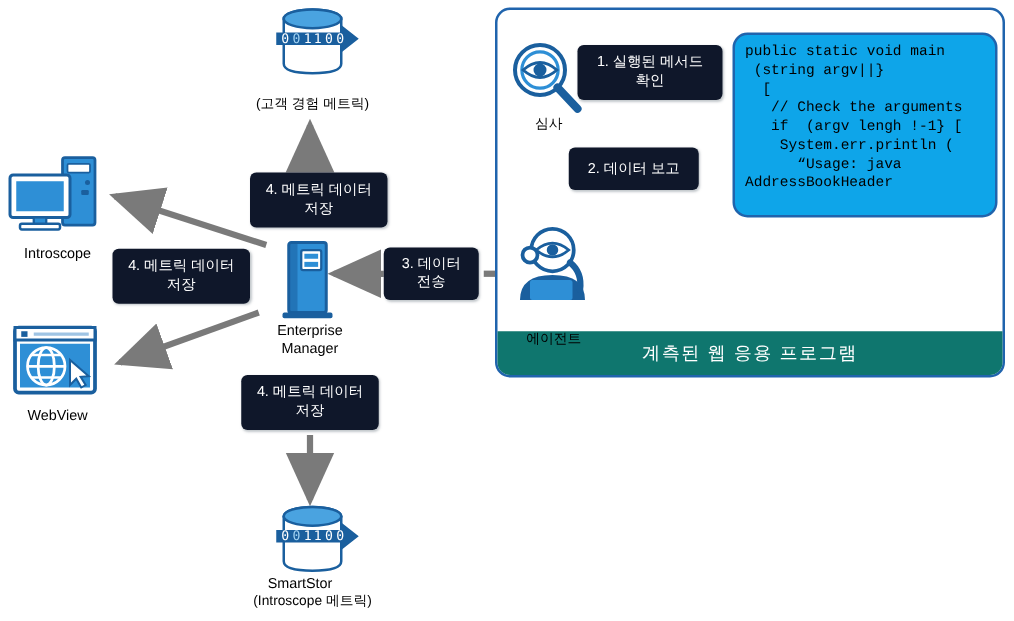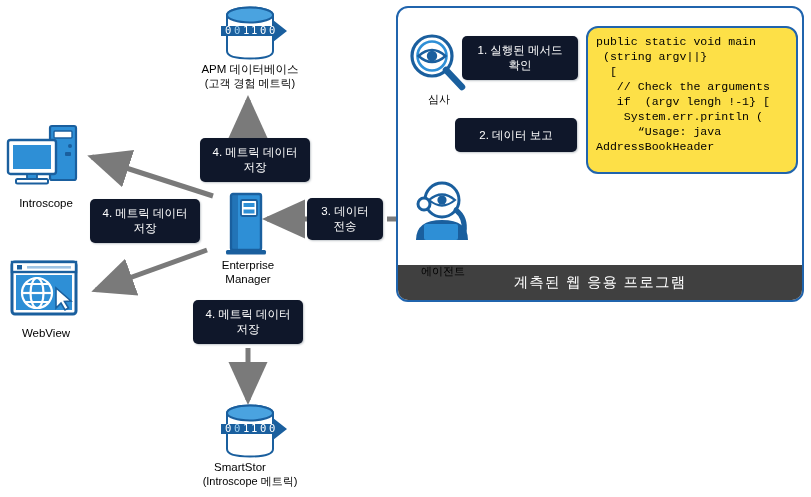--- a/index.html
+++ b/index.html
@@ -17,49 +17,49 @@
   #wires{position:absolute;left:0;top:0;width:811px;height:497px;}
 
   
   .app-panel{
     left:396px;top:6px;width:408px;height:296px;
     border:2.5px solid #2064ad;border-radius:12px;
     background:#ffffff;box-sizing:border-box;
   }
   .app-footer{
     left:398px;top:265px;width:404px;height:35px;
-    background:#404040;
+    background:#0f766e;
     border-bottom-left-radius:10px;border-bottom-right-radius:10px;
     color:#ffffff;font-size:14.5px;
     display:flex;align-items:center;justify-content:center;
     letter-spacing:1.2px;
   }
 
   
   .code-box{
     left:586px;top:26px;width:212px;height:148px;
     border:2.5px solid #2064ad;border-radius:12px;
-    background:#fde047;box-sizing:border-box;
+    background:#0ea5e9;box-sizing:border-box;
     padding:6px 7px 4px 8px;
   }
   .code-box pre{
     margin:0;font-family:"Liberation Mono","DejaVu Sans Mono",monospace;
     font-size:11.6px;line-height:15px;color:#000000;white-space:pre;
   }
 
   
   .callout{
     background:#0f172a;color:#ffffff;border-radius:5px;
     font-size:11.5px;line-height:15px;
     display:flex;align-items:center;justify-content:center;
     text-align:center;box-sizing:border-box;padding:3px 6px;
     box-shadow:1px 1px 2px rgba(120,130,140,.45);
   }
   .c1{left:462px;top:36px;width:116px;height:44px;}
-  .c2{left:455px;top:118px;width:122px;height:34px;}
+  .c2{left:455px;top:118px;width:104px;height:34px;}
   .c3{left:307px;top:198px;width:76px;height:42px;}
   .c4a{left:200px;top:138px;width:110px;height:44px;}
   .c4b{left:90px;top:199px;width:110px;height:44px;}
   .c4c{left:193px;top:300px;width:110px;height:44px;}
 
   
   .nlabel{
     font-size:11.5px;color:#000000;text-align:center;line-height:14px;
   }
   .nlabel-ko{font-size:11px;}
@@ -152,21 +152,20 @@
 
       <path d="M16 20 L68 20 L68 14 L82 25 L68 36 L68 30 L16 30 Z" fill="#1a5f9e"></path>
       <text x="20" y="28.4" font-family="DejaVu Sans Mono, monospace" font-size="10.5" fill="#ffffff">0</text>
       <text x="29" y="28.4" font-family="DejaVu Sans Mono, monospace" font-size="10.5" fill="#9fd0f0">0</text>
       <text x="38" y="28.4" font-family="DejaVu Sans Mono, monospace" font-size="10.5" fill="#ffffff">1</text>
       <text x="46" y="28.4" font-family="DejaVu Sans Mono, monospace" font-size="10.5" fill="#ffffff">1</text>
       <text x="55" y="28.4" font-family="DejaVu Sans Mono, monospace" font-size="10.5" fill="#ffffff">0</text>
       <text x="64" y="28.4" font-family="DejaVu Sans Mono, monospace" font-size="10.5" fill="#ffffff">0</text>
     </svg>
   </div>
-  <div class="abs nlabel" style="left:178px;top:62px;width:144px;">APM 데이터베이스</div>
   <div class="abs nlabel nlabel-ko" style="left:178px;top:76px;width:144px;">(고객 경험 메트릭)</div>
 
   <div class="abs callout c4a" style="white-space:pre-line;">4. 메트릭 데이터
 저장</div>
 
   <div class="abs callout c4b" style="white-space:pre-line;">4. 메트릭 데이터
 저장</div>
 
   <div class="abs callout c4c" style="white-space:pre-line;">4. 메트릭 데이터
 저장</div>

